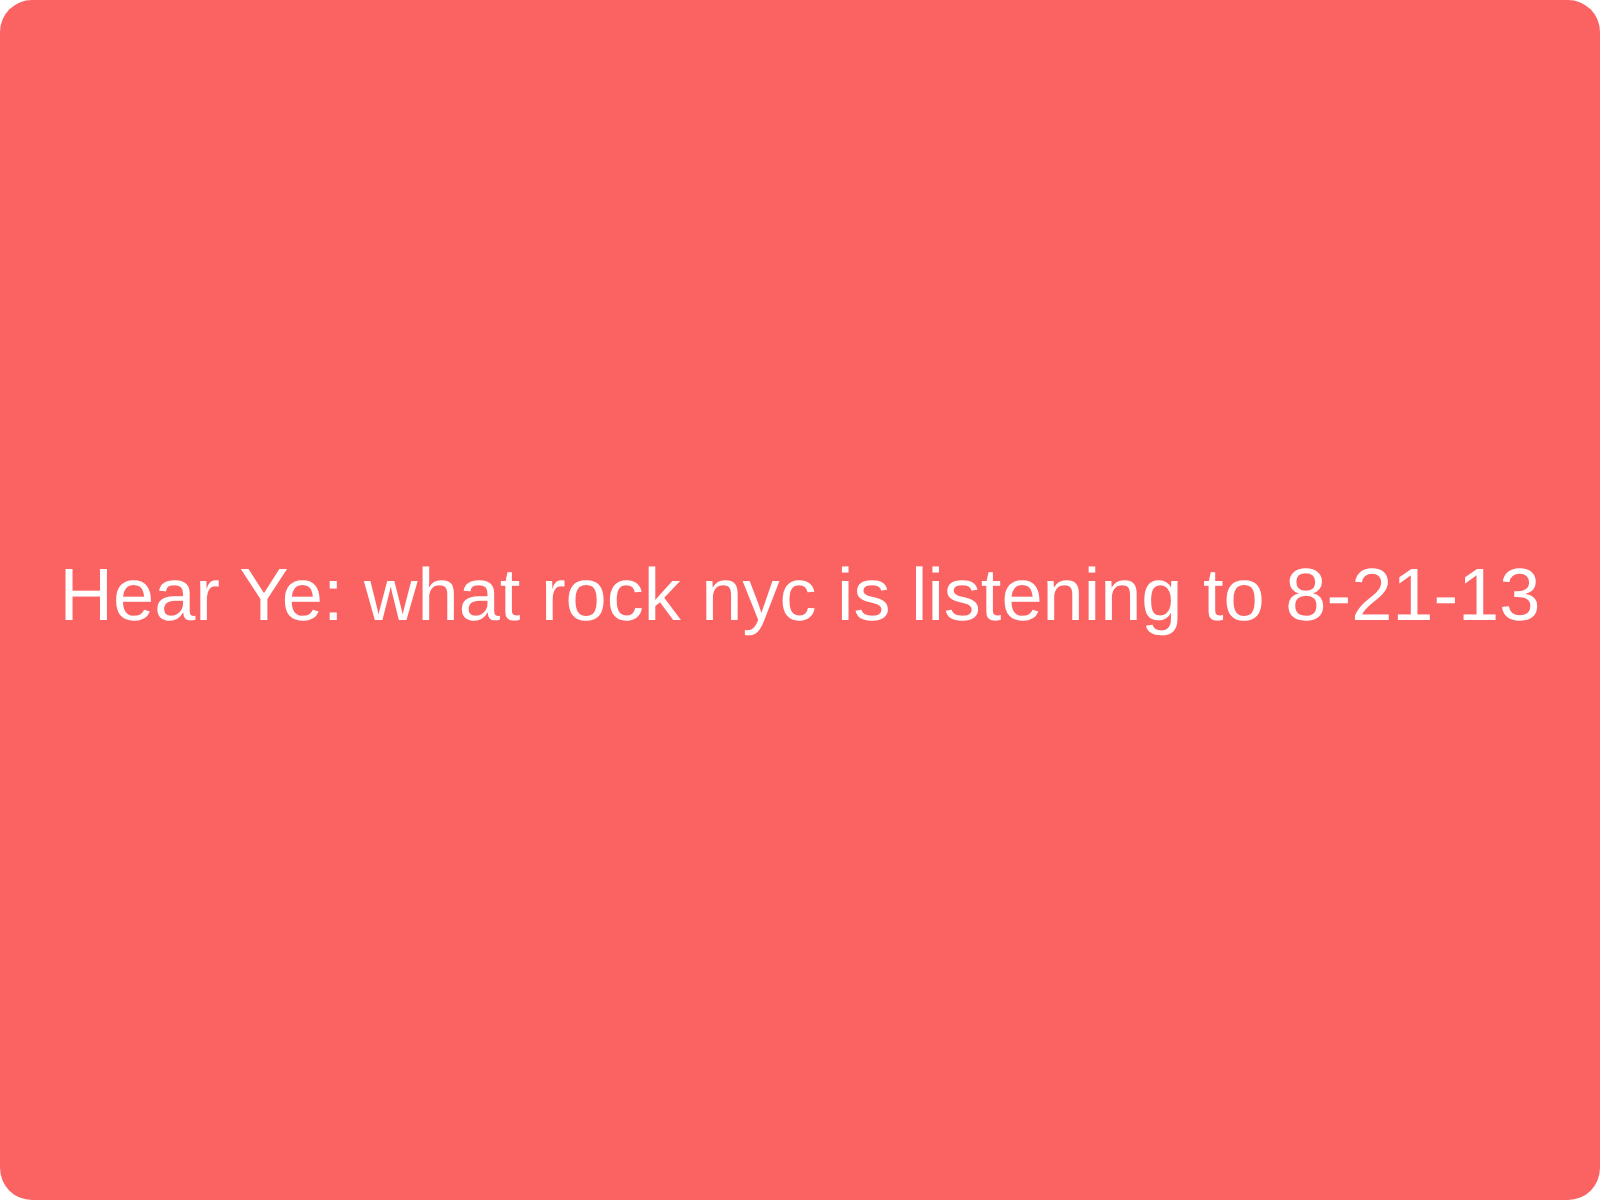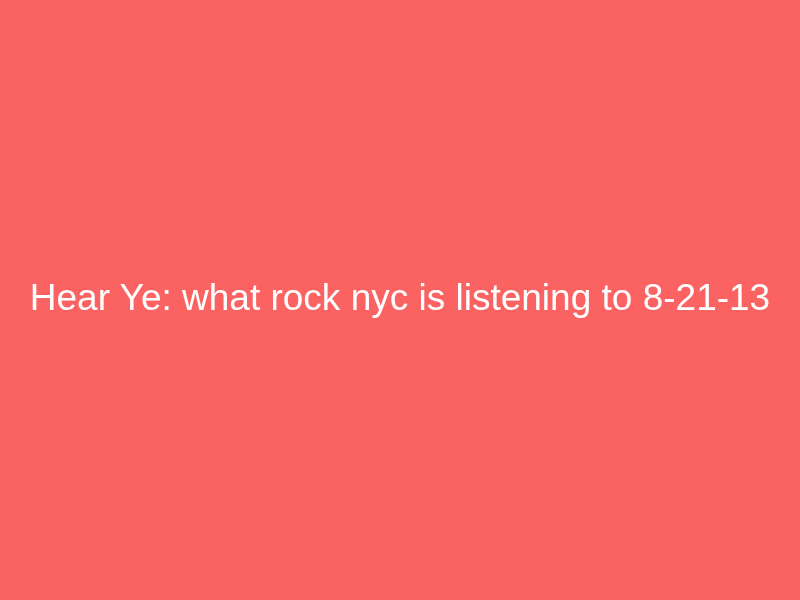--- a/index.html
+++ b/index.html
@@ -20,20 +20,21 @@
     position: relative;
     box-sizing: border-box;
     width: 800px;
     height: 600px;
     background-color: #fb6363;
     display: flex;
     align-items: center;
     justify-content: center;
     text-align: center;
     padding: 12px 24px;
+    border-radius: 16px;
     -webkit-font-smoothing: antialiased;
   }
 
   .placeholder-title {
     display: block;
     width: 100%;
     margin: 0;
     color: #ffffff;
     font-family: "Liberation Sans", sans-serif;
     font-size: 37px;

